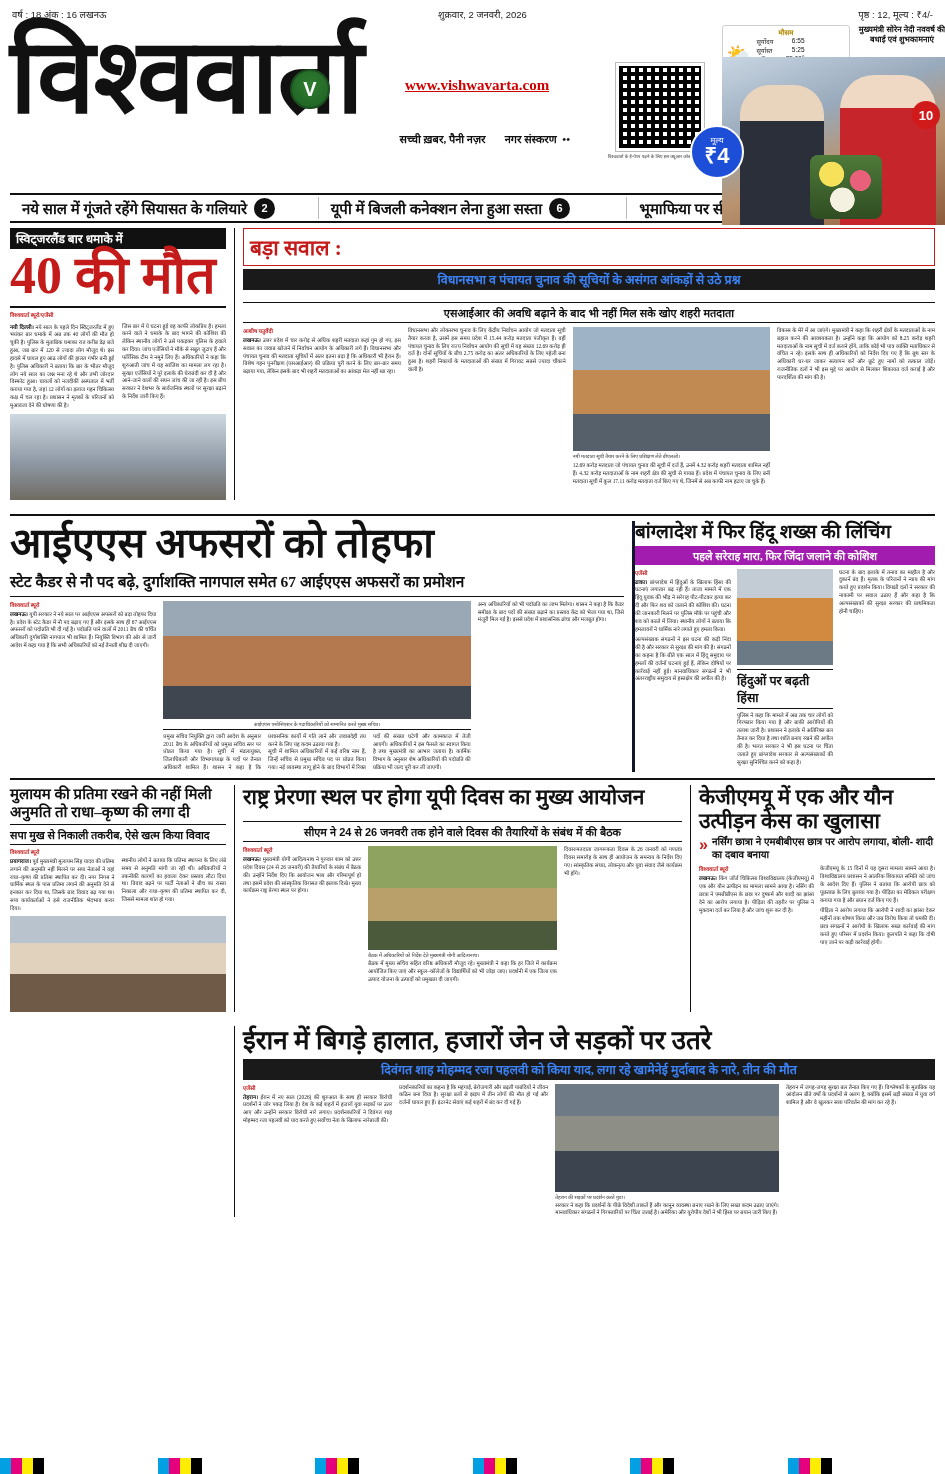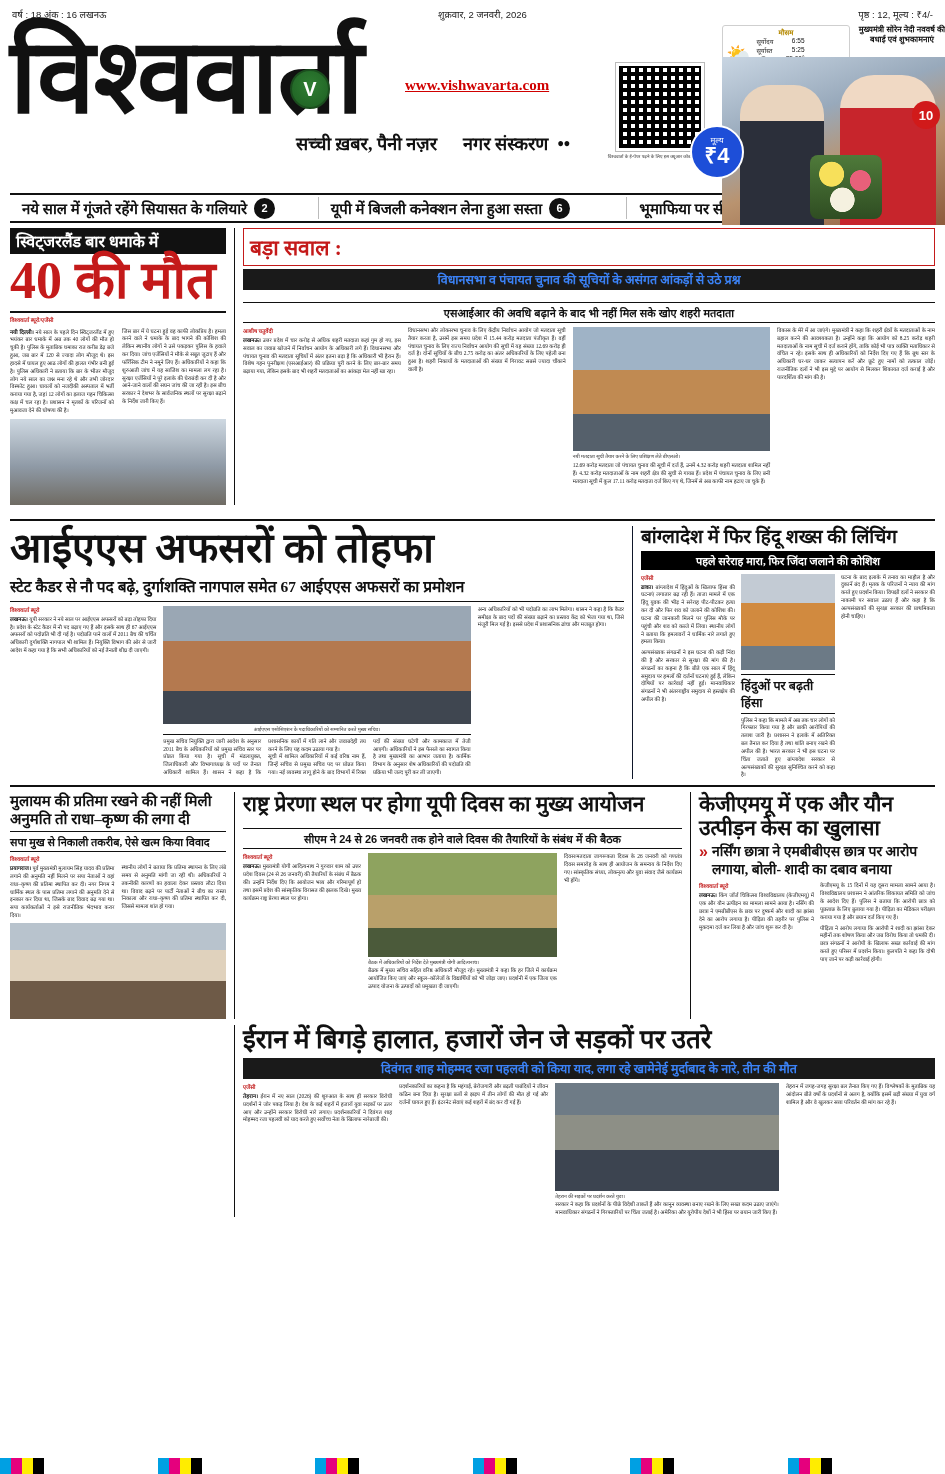--- a/index.html
+++ b/index.html
@@ -26,21 +26,21 @@
   .logo-hi {
     font-family: "Liberation Serif", serif;
     font-weight: 700;
     font-size: 104px;
     line-height: 104px;
     letter-spacing: -1px;
     color:#111;
   }
   .logo-tag {
     font-family:"Liberation Serif", serif;
-    font-size: 18px; font-weight:700; text-align:right; width: 560px;
+    font-size: 11px; font-weight:700; text-align:right; width: 560px;
     margin-top: 2px;
   }
   .logo-tag .sep { letter-spacing: 4px; }
 
   .site-url {
     position:absolute; left: 395px; top: 56px;
     color:#d00000; font-weight:700; font-size: 15px;
     font-family:"Liberation Serif", serif;
   }
   .emblem {
@@ -124,21 +124,21 @@
   .col-text { font-size: 5.4px; line-height: 1.45; text-align: justify; color:#1a1a1a;
     font-family:"Liberation Serif", serif; }
   .byline { font-size:5.6px; font-weight:700; color:#c21d1d; font-family:"Liberation Serif", serif; margin-bottom:1px;}
   .dateline { font-size:5.6px; font-weight:700; color:#111; }
 
   
   .band1 { display:flex; gap:8px; margin-top:5px; }
   .b1-left { width: 216px; }
   .b1-left .kicker {
     background:#111; color:#fff; font-family:"Liberation Serif", serif; font-weight:700;
-    font-size:16px; padding:2px 6px;
+    font-size:12px; padding:2px 6px;
   }
   .b1-left .huge {
     font-family:"Liberation Serif", serif; font-weight:700; font-size:52px; color:#c41a1a;
     line-height:1.05; border-bottom:2px solid #111; padding-bottom:2px;
   }
   .b1-left .twocol { column-count:2; column-gap:8px; margin-top:4px; }
   .b1-left .photo {
     height: 86px; margin-top:4px;
     background: linear-gradient(180deg,#cfd9e2,#8f9aa6 55%, #6f6b63);
   }
@@ -172,39 +172,39 @@
   .b2-left h1 {
     margin:0; font-family:"Liberation Serif", serif; font-weight:700; font-size:41px; line-height:1.1;
   }
   .b2-left .deck {
     font-family:"Liberation Serif", serif; font-weight:700; font-size:15.5px; margin-top:4px;
     border-bottom:1px solid #111; padding-bottom:4px;
   }
   .b2-grid { display:flex; gap:7px; margin-top:4px; }
   .b2-grid .c { flex:1; }
   .b2-grid .c2 { flex:2.1; }
-  .b2-right { flex:1; border-left:1px solid #0f172a; padding-left:8px; }
+  .b2-right { flex:1; border-left:3px solid #0f172a; }
   .b2-right h2 { margin:0; font-family:"Liberation Serif", serif; font-weight:700; font-size:19px; line-height:1.15; }
   .b2-right .deck2 {
-    background:#000000; color:#fff; text-align:center; font-family:"Liberation Serif", serif;
+    background:#a21caf; color:#fff; text-align:center; font-family:"Liberation Serif", serif;
     font-weight:700; font-size:11px; padding:2px; margin-top:3px;
   }
   .mini-head { font-family:"Liberation Serif", serif; font-weight:700; font-size:12.5px; border-top:1px solid #111; border-bottom:1px solid #111; padding:2px 0; margin:4px 0 3px; }
 
   
   .band3 { display:flex; gap:8px; margin-top:6px; border-top:2px solid #111; padding-top:5px; }
   .b3-a { width: 216px; }
   .b3-b { width: 448px; border-left:1px solid #111; padding-left:8px; }
   .b3-c { flex:1; border-left:1px solid #111; padding-left:8px; }
   .h-serif-18 { font-family:"Liberation Serif", serif; font-weight:700; font-size:15px; line-height:1.2; margin:0; }
   .h-serif-22 { font-family:"Liberation Serif", serif; font-weight:700; font-size:21px; line-height:1.15; margin:0; }
   .redquote { color:#c41a1a; font-size:16px; font-weight:700; }
 
   
-  .band4 { display:flex; gap:8px; margin-top:6px; }
+  .band4 { display:flex; gap:8px; margin-top:14px; }
   .b4-a { width:216px; }
   .b4-b { flex:1; border-left:1px solid #111; padding-left:8px; }
 
   
   .colorbar { position:absolute; left:0; bottom:0; width:945px; height:16px; display:flex; }
   .colorbar .seg { flex:1; display:flex; }
   .colorbar i { display:block; width:11px; height:16px; }
 
   .two { column-count:2; column-gap:7px; }
   .three { column-count:3; column-gap:7px; }
@@ -406,21 +406,21 @@
         <div style="flex:1">
           <p class="col-text" style="margin:0">दिवस/मतदाता जागरूकता दिवस के 26 जनवरी को गणतंत्र दिवस समारोह के साथ ही आयोजन के समन्वय के निर्देश दिए गए। सांस्कृतिक संध्या, लोकनृत्य और युवा संवाद जैसे कार्यक्रम भी होंगे।</p>
         </div>
       </div>
     </div>
 
     <div class="b3-c">
       <h3 class="h-serif-22">केजीएमयू में एक और यौन उत्पीड़न केस का खुलासा</h3>
       <div style="display:flex;gap:4px;margin-top:3px;align-items:flex-start">
         <span class="redquote">»</span>
-        <div style="font-family:Liberation Serif, serif;font-weight:700;font-size:14px;line-height:1.25">नर्सिंग छात्रा ने एमबीबीएस छात्र पर आरोप लगाया, बोली- शादी का दबाव बनाया</div>
+        <div style="font-family:Liberation Sans, sans-serif;font-weight:700;font-size:10px;line-height:1.25">नर्सिंग छात्रा ने एमबीबीएस छात्र पर आरोप लगाया, बोली- शादी का दबाव बनाया</div>
       </div>
       <div style="display:flex;gap:6px;margin-top:4px">
         <div style="flex:1">
           <div class="byline">विश्ववार्ता ब्यूरो</div>
           <p class="col-text" style="margin:0"><span class="dateline">लखनऊ।</span> <span>किंग जॉर्ज चिकित्सा विश्वविद्यालय (केजीएमयू) में एक और यौन उत्पीड़न का मामला सामने आया है। नर्सिंग की छात्रा ने एमबीबीएस के छात्र पर दुष्कर्म और शादी का झांसा देने का आरोप लगाया है। पीड़िता की तहरीर पर पुलिस ने मुकदमा दर्ज कर लिया है और जांच शुरू कर दी है।</span></p>
         </div>
         <div style="flex:1">
           <p class="col-text" style="margin:0">केजीएमयू के 15 दिनों में यह दूसरा मामला सामने आया है। विश्वविद्यालय प्रशासन ने आंतरिक शिकायत समिति को जांच के आदेश दिए हैं। पुलिस ने बताया कि आरोपी छात्र को पूछताछ के लिए बुलाया गया है। पीड़िता का मेडिकल परीक्षण कराया गया है और बयान दर्ज किए गए हैं।</p>
           <p class="col-text" style="margin:3px 0 0">पीड़िता ने आरोप लगाया कि आरोपी ने शादी का झांसा देकर महीनों तक शोषण किया और जब विरोध किया तो धमकी दी। छात्र संगठनों ने आरोपी के खिलाफ सख्त कार्रवाई की मांग करते हुए परिसर में प्रदर्शन किया। कुलपति ने कहा कि दोषी पाए जाने पर कड़ी कार्रवाई होगी।</p>
         </div>

